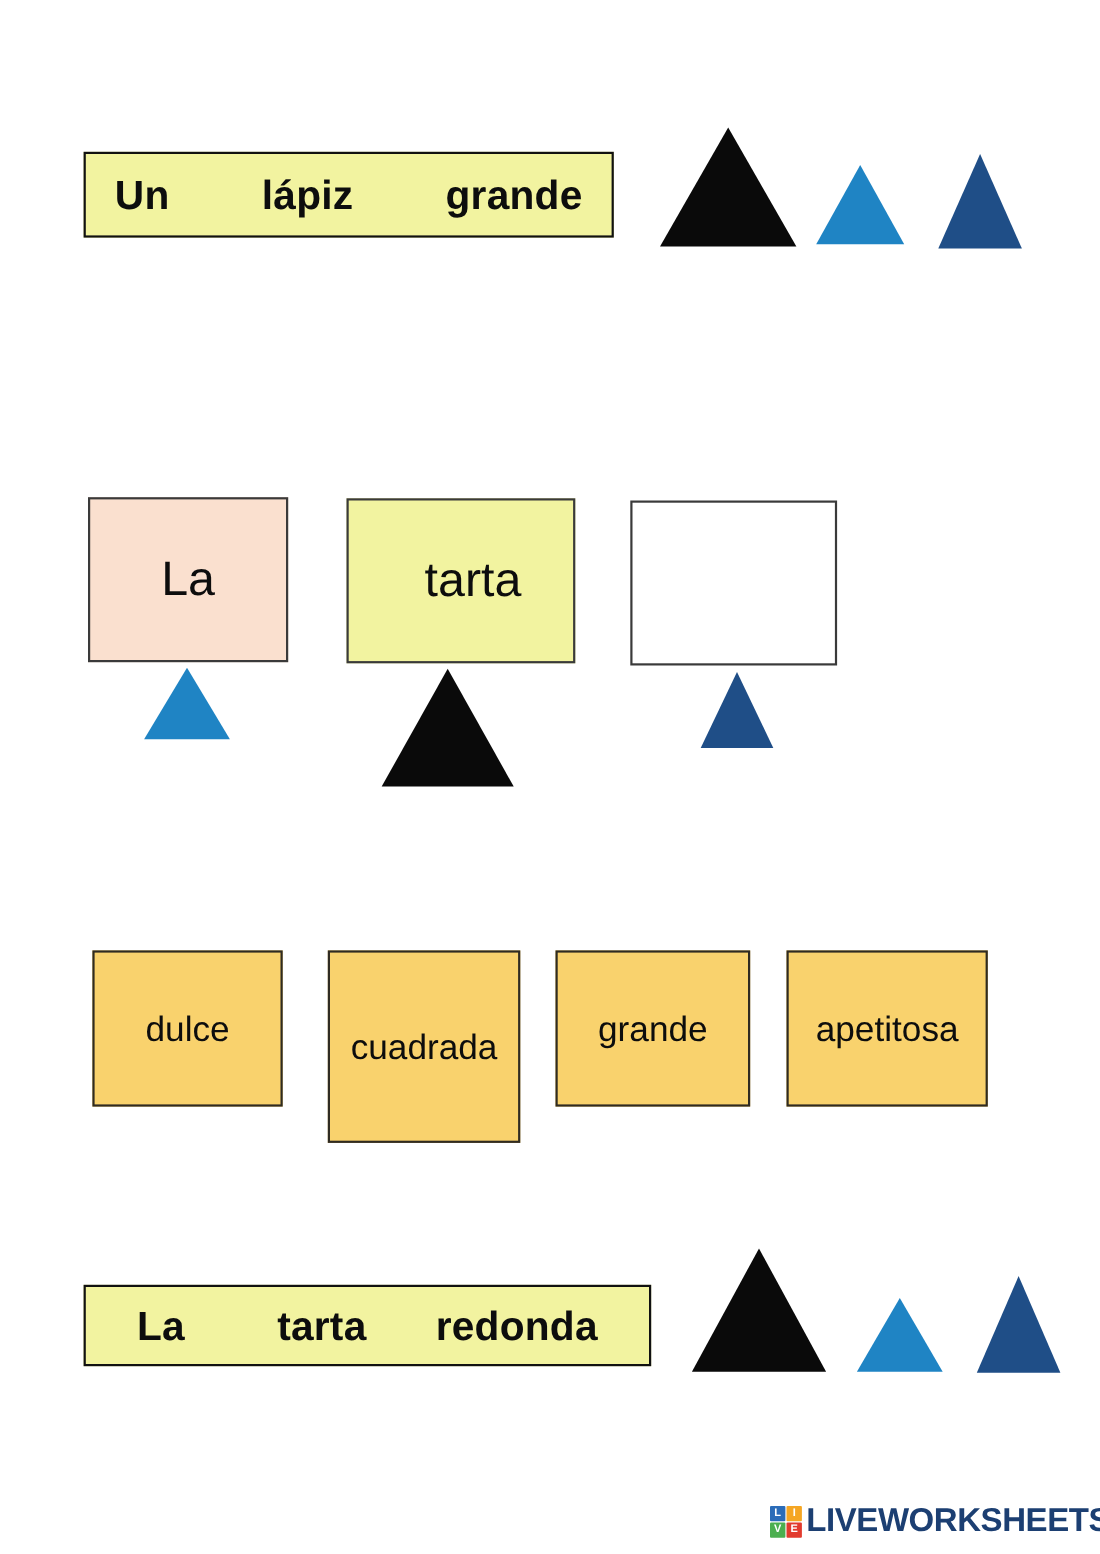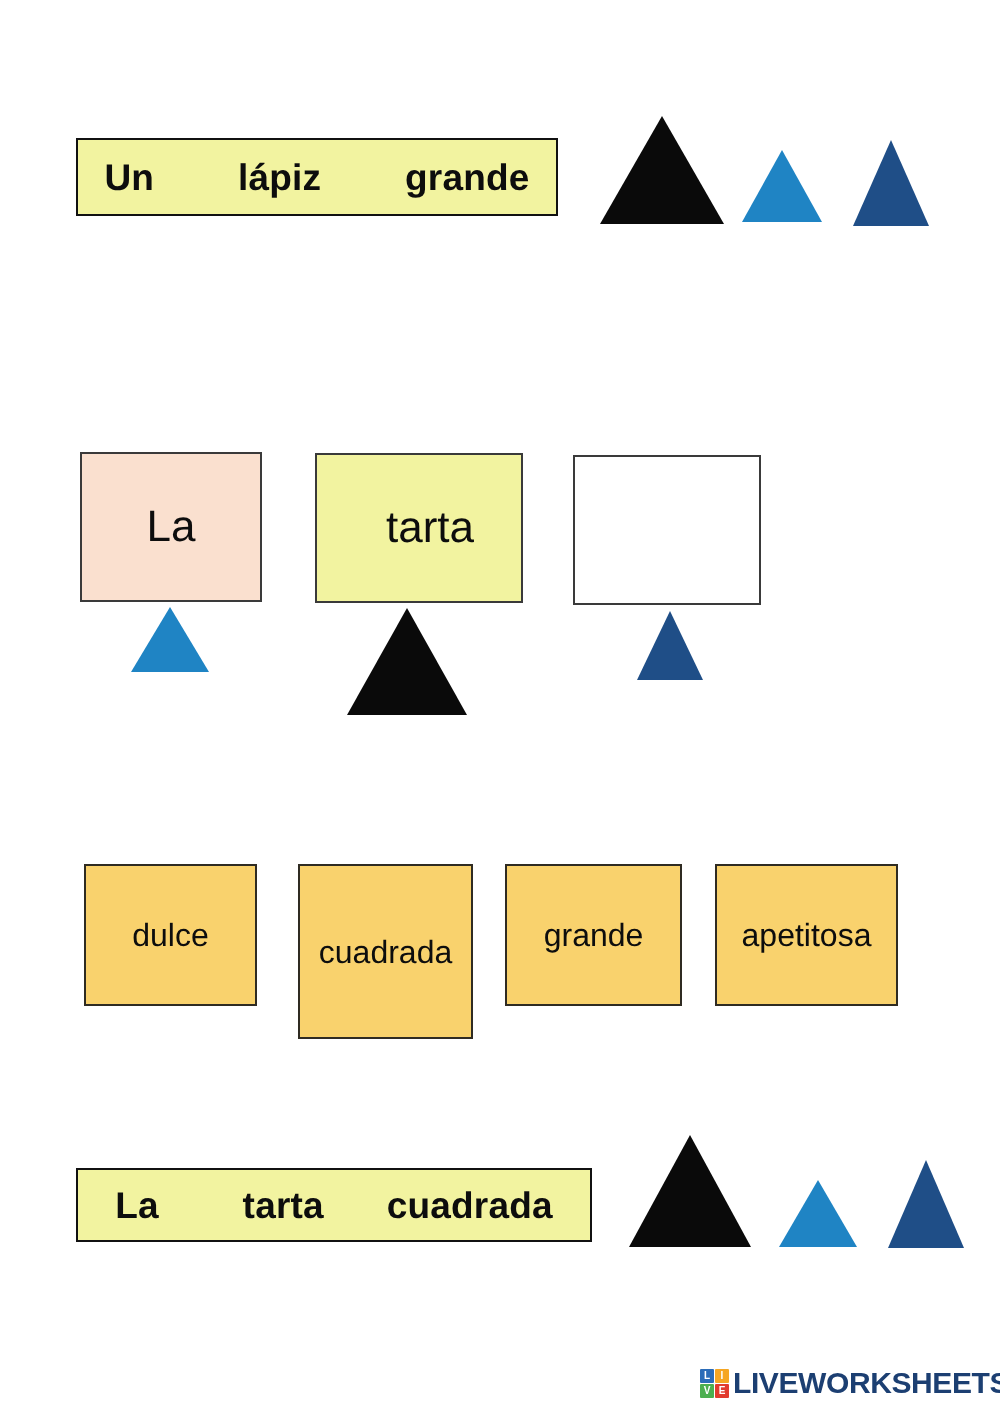--- a/index.html
+++ b/index.html
@@ -133,21 +133,21 @@
               border-bottom-color:#1f4e87;"></div>
 
   <div class="box word amber amber-label" style="left:84px; top:864px; width:173px; height:142px;">dulce</div>
 
   <div class="box word amber amber-label" style="left:298px; top:864px; width:175px; height:175px;">cuadrada</div>
 
   <div class="box word amber amber-label" style="left:505px; top:864px; width:177px; height:142px;">grande</div>
 
   <div class="box word amber amber-label" style="left:715px; top:864px; width:183px; height:142px;">apetitosa</div>
 
-  <div class="box sentence" style="left:76px; top:1168px; width:516px; height:74px;">La        tarta      cuadrada</div>
+  <div class="box sentence" style="left:76px; top:1168px; width:516px; height:74px;">La        tarta      redonda</div>
 
   <div class="tri" style="left:629px; top:1135px;
               border-width:0 61px 112px 61px;
               border-bottom-color:#0a0a0a;"></div>
 
   <div class="tri" style="left:779px; top:1180px;
               border-width:0 39px 67px 39px;
               border-bottom-color:#1f84c4;"></div>
 
   <div class="tri" style="left:888px; top:1160px;

